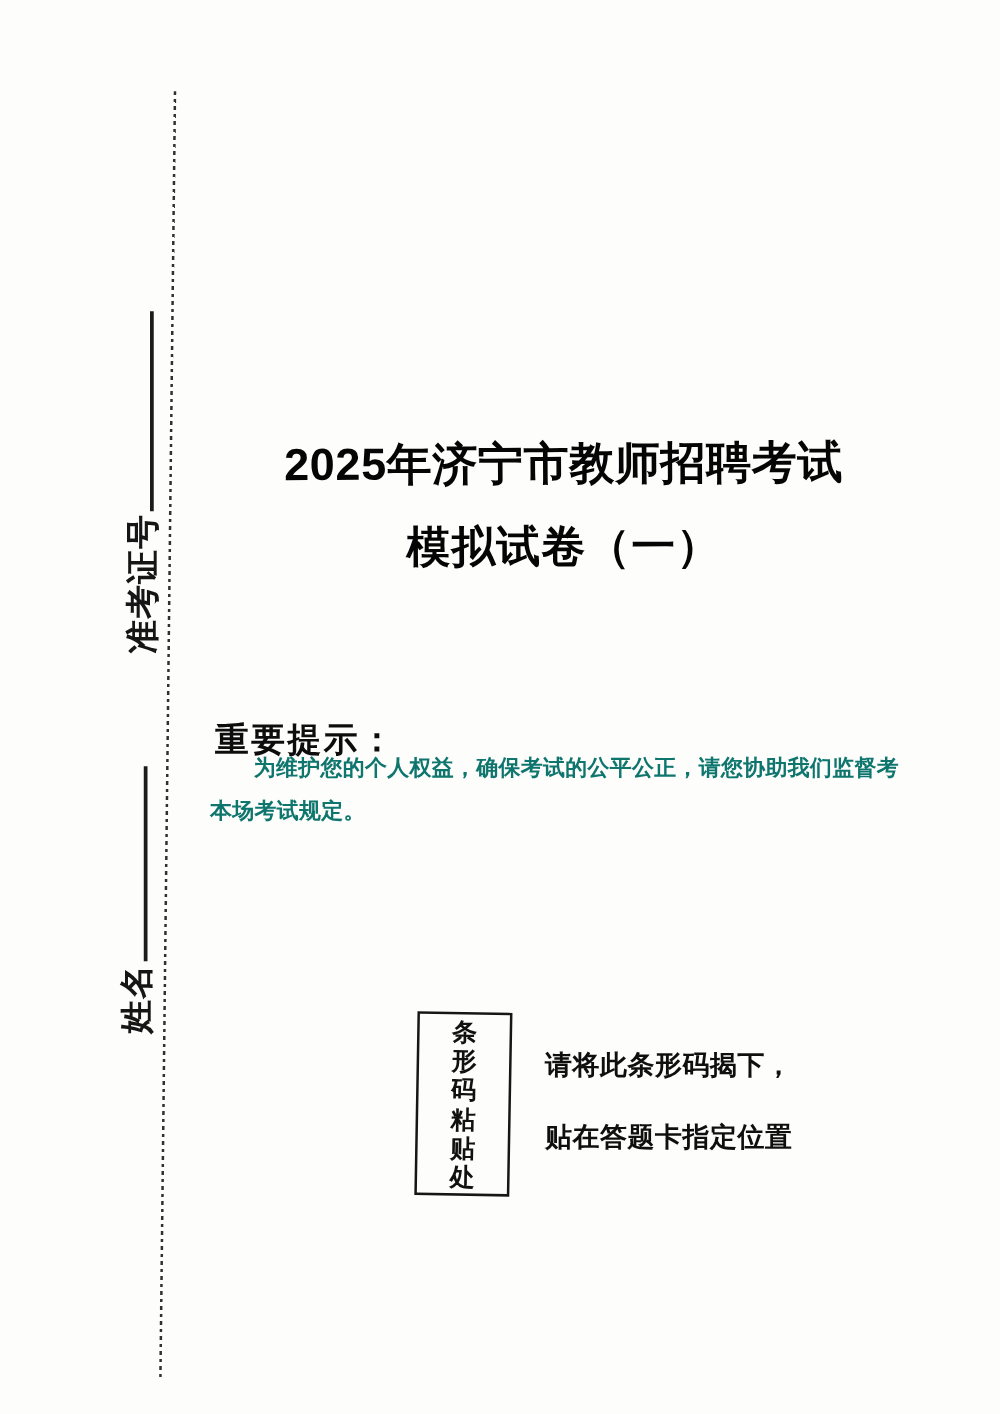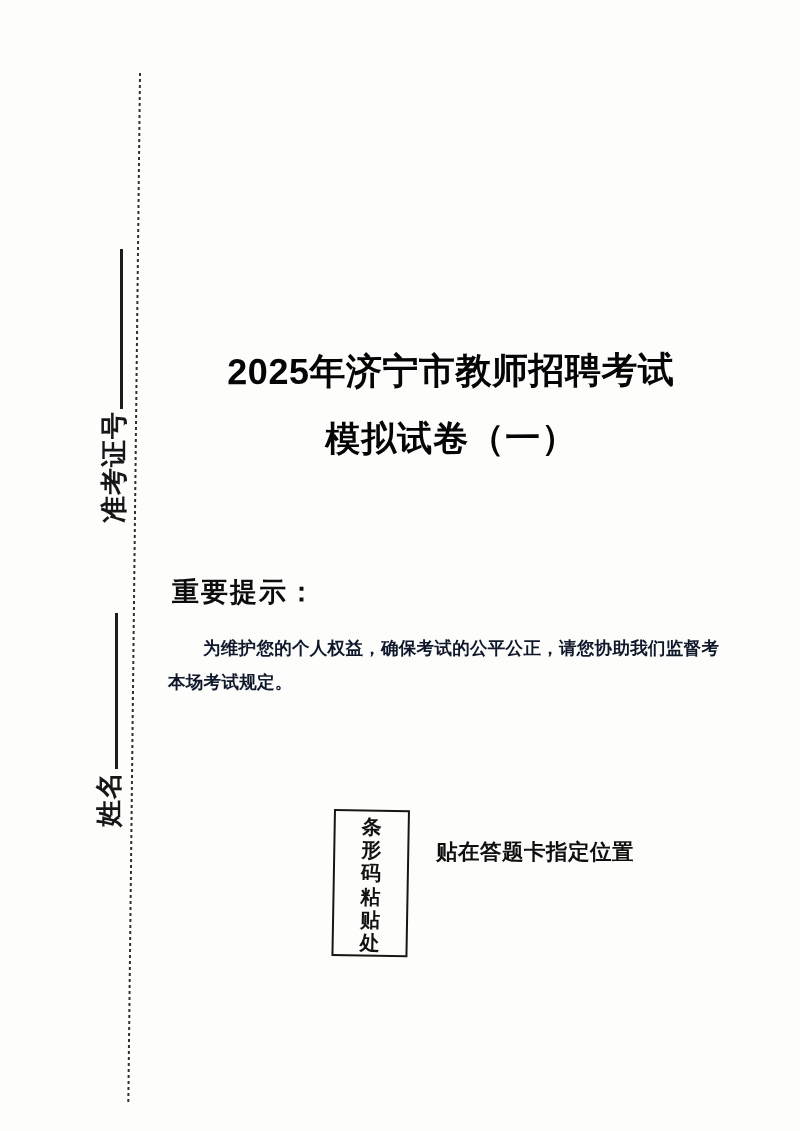--- a/index.html
+++ b/index.html
@@ -85,23 +85,22 @@
   }
   .notice-body {
     position: absolute;
     left: 168px;
     top: 597px;
     width: 540px;
     font-size: 17.5px;
     font-weight: bold;
     letter-spacing: 0.3px;
     line-height: 34px;
-    color: #0f172a;
+    color: #0f766e;
     white-space: nowrap;
-    margin-top: 34px;
   }
   .notice-body .indent { text-indent: 35px; }
   
   .barcode-box {
     position: absolute;
     left: 334px;
     top: 809px;
     width: 72px;
     height: 143px;
     border: 2.5px solid #161616;
@@ -156,16 +155,17 @@
   <div class="notice-body">
     <div class="indent">为维护您的个人权益，确保考试的公平公正，请您协助我们监督考</div>
     <div>本场考试规定。</div>
   </div>
 
   <div class="barcode-box">
     <div class="barcode-box-label">条形码粘贴处</div>
   </div>
 
   <div class="barcode-instruction">
+    <div class="instr-line">请将此条形码揭下，</div>
     <div class="instr-line">贴在答题卡指定位置</div>
   </div>
 
 </div>
 
 </body></html>

